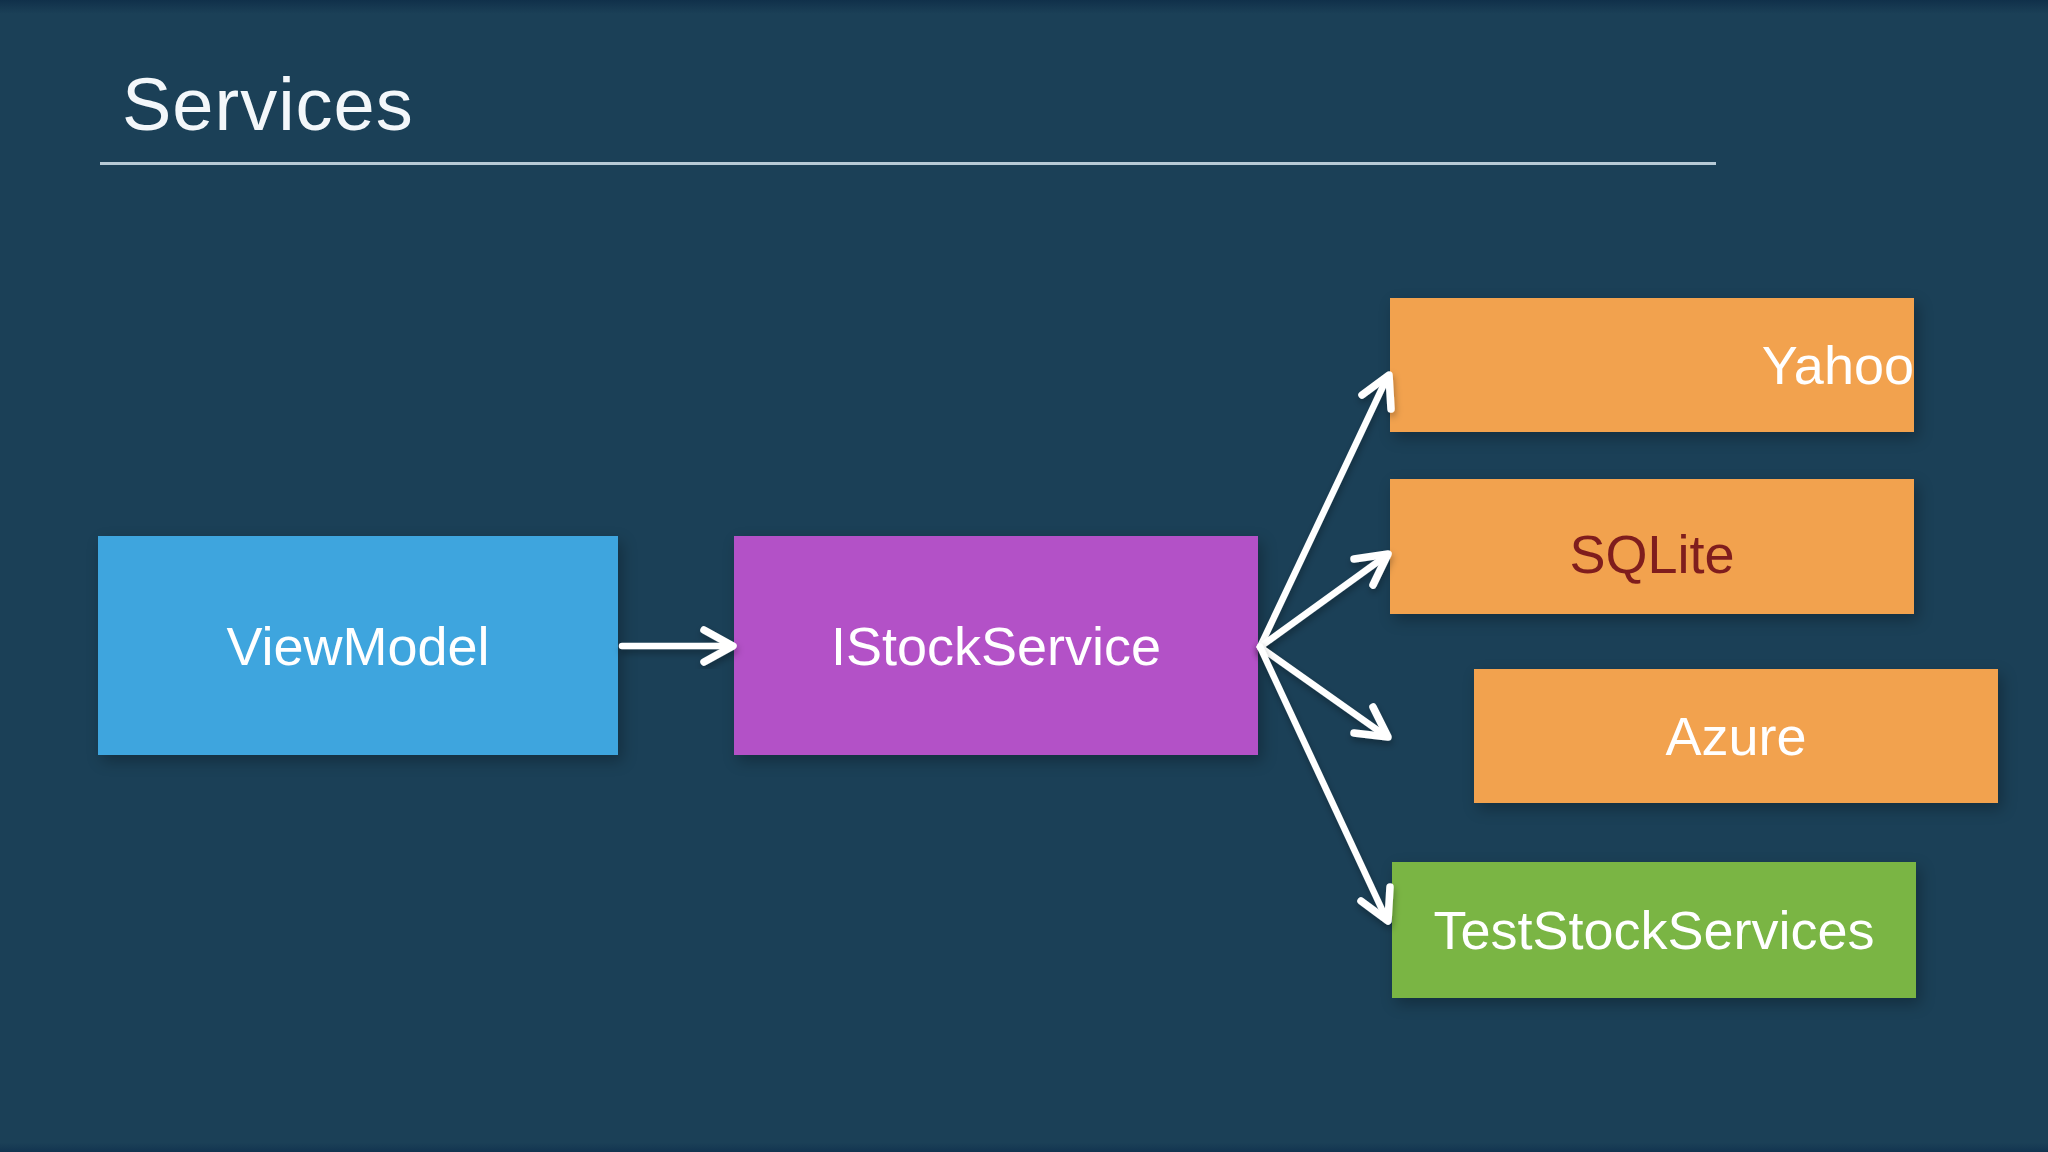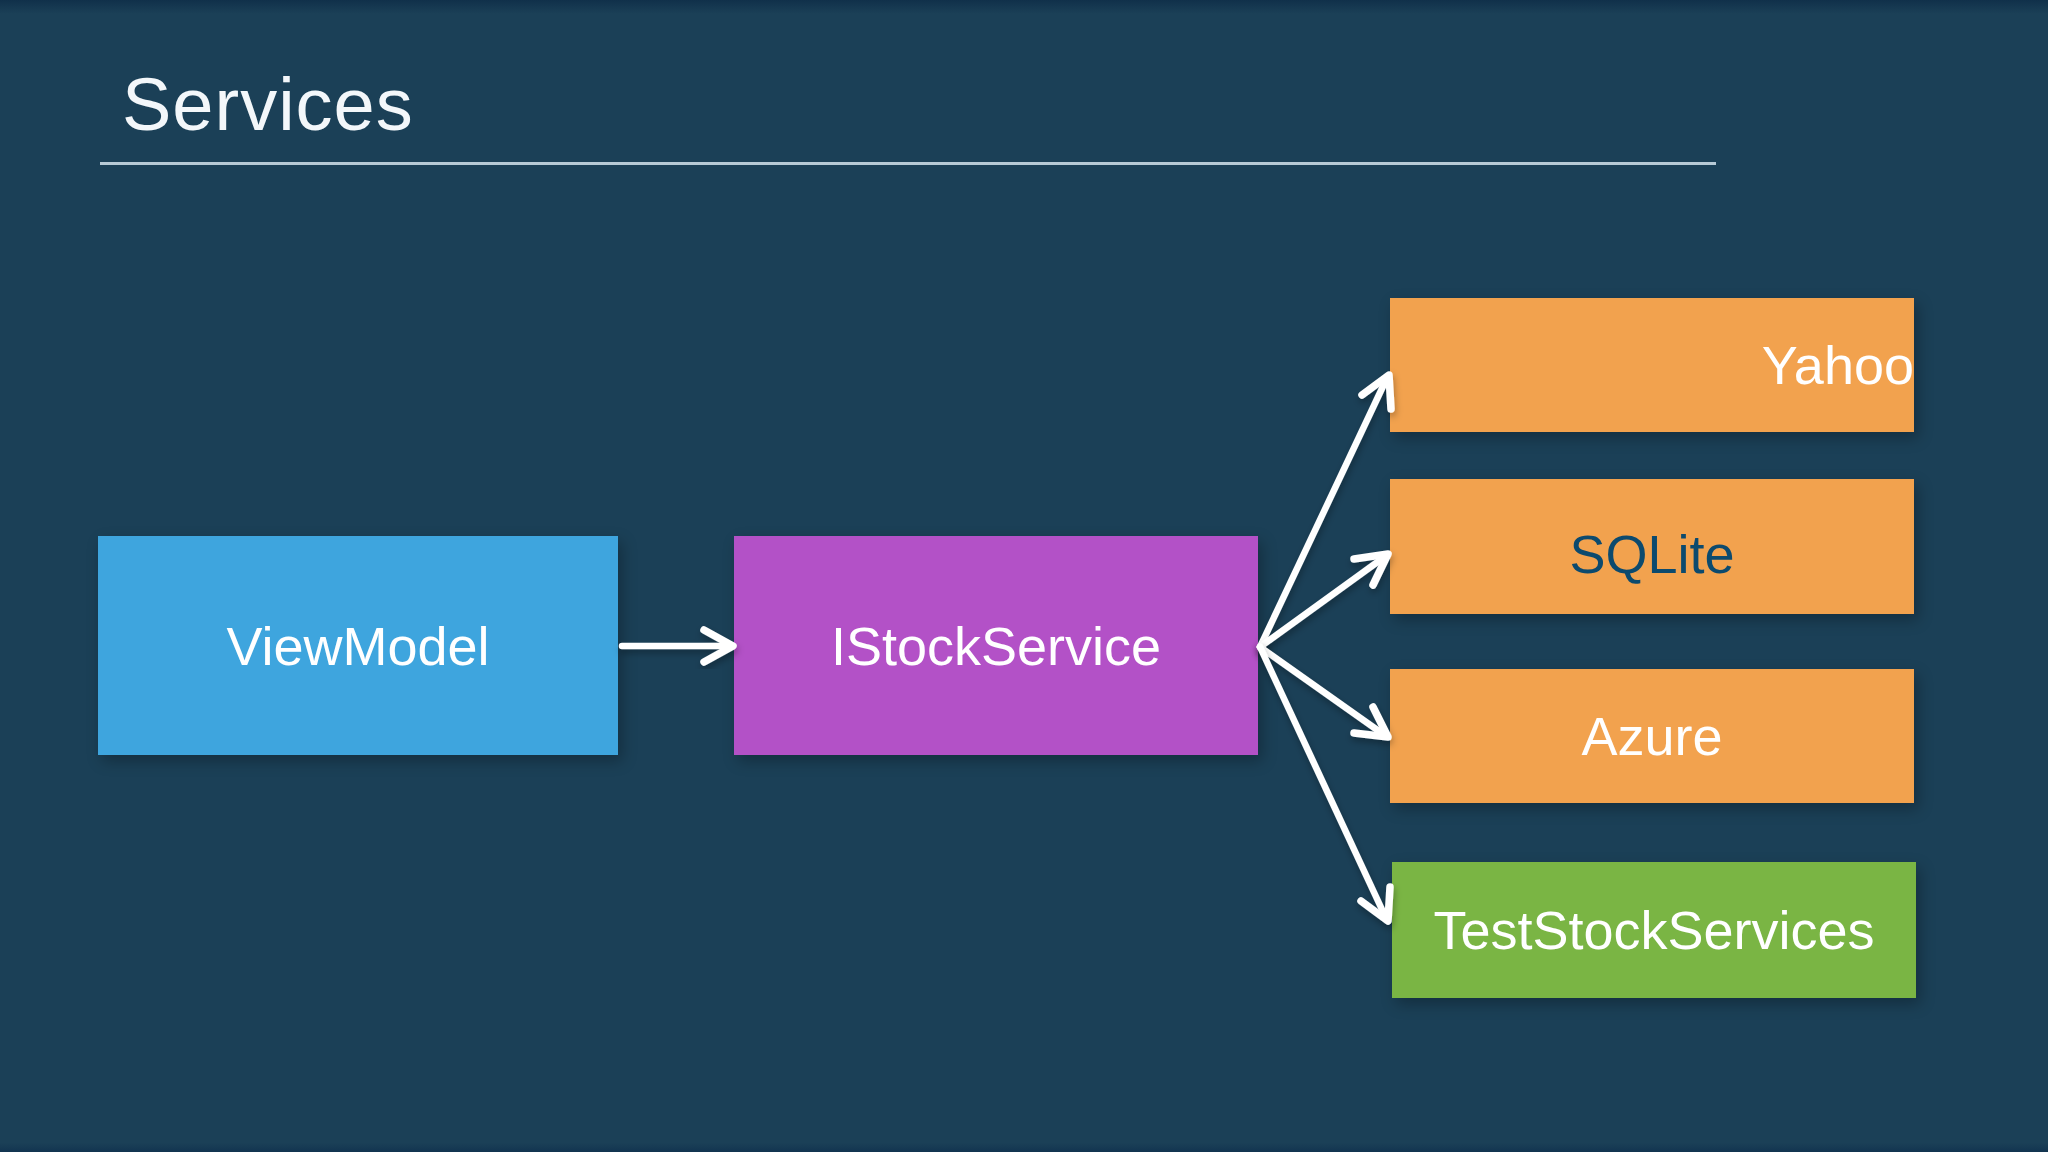--- a/index.html
+++ b/index.html
@@ -49,21 +49,21 @@
   .node-label {
     color: #ffffff;
     font-size: 54px;
     font-weight: 400;
     white-space: nowrap;
   }
   .node-viewmodel        { left:  98px; top: 536px; width: 520px; height: 219px; }
   .node-istockservice    { left: 734px; top: 536px; width: 524px; height: 219px; }
   .node-yahoo            { left: 1390px; top: 298px; width: 524px; height: 134px; }
   .node-sqlite           { left: 1390px; top: 479px; width: 524px; height: 135px; }
-  .node-azure            { left: 1390px; top: 669px; width: 524px; height: 134px; }
+  .node-azure            { left: 1474px; top: 669px; width: 524px; height: 134px; }
   .node-teststockservices{ left: 1392px; top: 862px; width: 524px; height: 136px; }
   .connectors {
     position: absolute;
     left: 0;
     top: 0;
     pointer-events: none;
   }
 </style>
 </head>
 <body>
@@ -80,21 +80,21 @@
 
   <div class="node node-istockservice" style="background-color: rgb(179, 81, 199);">
     <span class="node-label" style="color: rgb(255, 255, 255);">IStockService</span>
   </div>
 
   <div class="node node-yahoo" style="background-color: rgb(242, 162, 78); justify-content: flex-end;">
     <span class="node-label" style="color: rgb(255, 255, 255);">Yahoo</span>
   </div>
 
   <div class="node node-sqlite" style="background-color: rgb(242, 162, 78);">
-    <span class="node-label" style="color: #0c4a6e; margin-top: 14px;">SQLite</span>
+    <span class="node-label" style="color: #7f1d1d; margin-top: 14px;">SQLite</span>
   </div>
 
   <div class="node node-azure" style="background-color: rgb(242, 162, 78);">
     <span class="node-label" style="color: rgb(255, 255, 255);">Azure</span>
   </div>
 
   <div class="node node-teststockservices" style="background-color: rgb(122, 181, 68);">
     <span class="node-label" style="color: rgb(255, 255, 255);">TestStockServices</span>
   </div>
 

